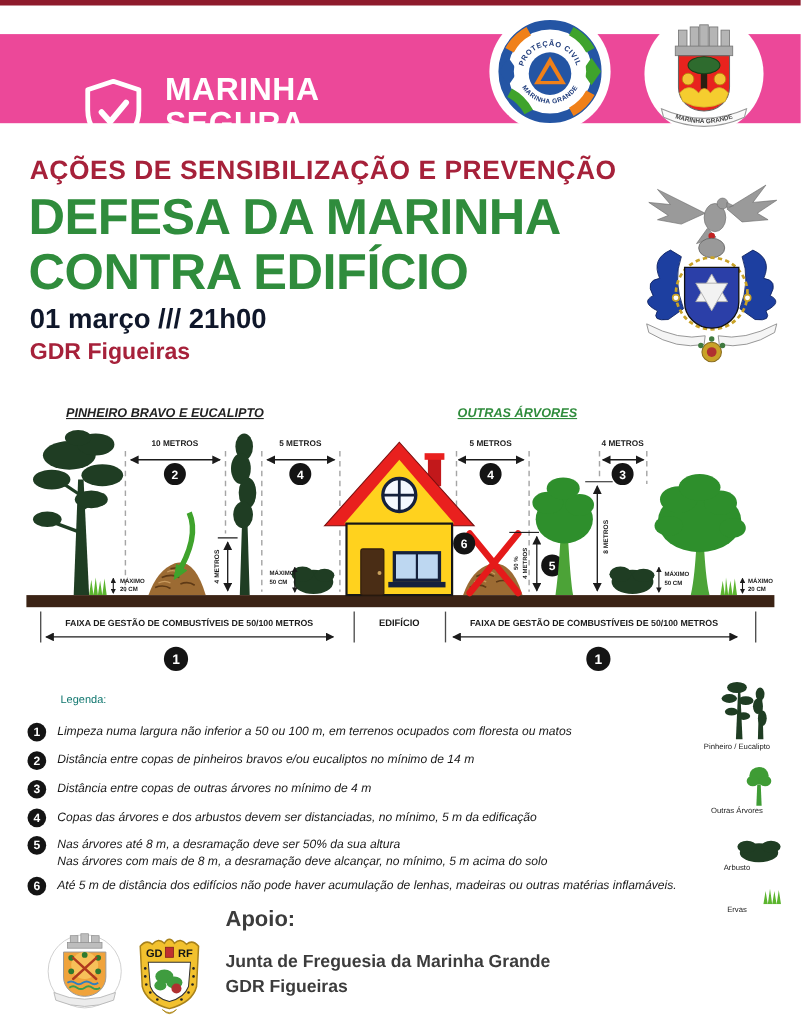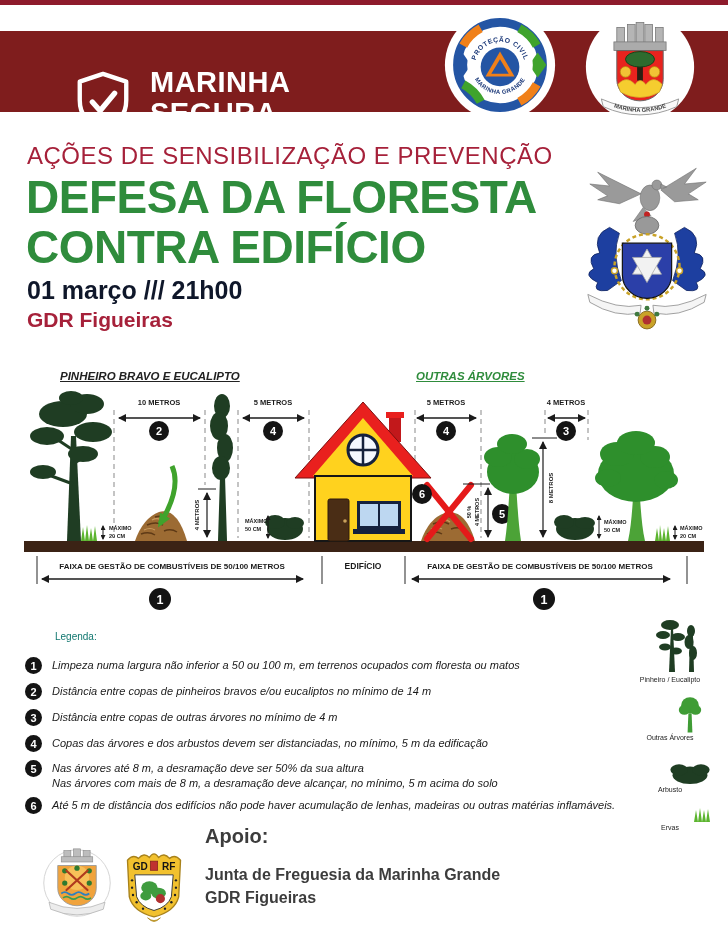--- a/index.html
+++ b/index.html
@@ -1,24 +1,24 @@
 <!DOCTYPE html>
 <html><head>
 <meta charset="utf-8">
 <style>
   html,body{margin:0;padding:0;}
   body{width:728px;height:932px;background:#fff;font-family:"Liberation Sans",sans-serif;position:relative;overflow:hidden;}
   .abs{position:absolute;}
   .poster{position:absolute;left:0;top:0;width:728px;height:932px;background:#fff;}
   .top-strip{position:absolute;left:0;top:0;width:728px;height:5px;background:#8E1B2C;}
-  .band{position:absolute;left:0;top:31px;width:728px;height:81px;background:#7f1d1d;}
+  .band{position:absolute;left:0;top:31px;width:728px;height:81px;background:#ec4899;}
   .brand{position:absolute;left:150px;top:36px;color:#fff;font-weight:800;font-size:29px;line-height:31px;letter-spacing:.5px;}
   .shield-svg{position:absolute;left:72px;top:40px;}
   .logo-disc{position:absolute;width:116px;height:116px;}
-  .kicker{position:absolute;left:27px;top:142px;font-size:24px;font-weight:400;letter-spacing:.5px;color:#A6213A;white-space:nowrap;}
+  .kicker{position:absolute;left:27px;top:142px;font-size:24px;font-weight:700;letter-spacing:.5px;color:#A6213A;white-space:nowrap;}
   .big-title{position:absolute;left:26px;top:172px;font-size:46px;line-height:50px;font-weight:800;color:#2F8C3C;white-space:nowrap;letter-spacing:-.5px;}
   .dt{position:absolute;left:27px;top:276px;font-size:25px;font-weight:800;color:#0f172a;white-space:nowrap;}
   .venue{position:absolute;left:27px;top:308px;font-size:21px;font-weight:800;color:#A6213A;white-space:nowrap;}
   .diag-head{position:absolute;top:370px;width:280px;font-size:11.5px;font-weight:bold;font-style:italic;text-decoration:underline;color:#222;white-space:nowrap;}
   .diag-head.left{left:60px;}
   .diag-head.right{left:416px;color:#2F8C3C;}
   .legend-title{position:absolute;left:55px;top:631px;font-size:10px;font-weight:normal;color:#0f766e;}
   .lrow{position:absolute;left:25px;width:600px;display:flex;align-items:flex-start;}
   .lbadge{flex:0 0 17px;width:17px;height:17px;border-radius:50%;background:#141414;color:#fff;font-size:11px;font-weight:bold;display:inline-flex;align-items:center;justify-content:center;margin-right:10px;}
   .ltext{font-size:11px;font-style:italic;color:#1a1a1a;line-height:15px;padding-top:1px;white-space:nowrap;}
@@ -87,21 +87,21 @@
       <circle cx="45" cy="67" r="5.5" fill="#F2C335" stroke="#B8860B" stroke-width="0.8"></circle>
       <circle cx="75" cy="67" r="5.5" fill="#F2C335" stroke="#B8860B" stroke-width="0.8"></circle>
       <path d="M37,80 Q46,70 55,80 Q60,72 66,80 Q74,70 83,80 L80,88 Q60,99 40,88 Z" fill="#F5CD2F" stroke="#C9A227" stroke-width="0.6"></path>
       <path d="M20,95 Q60,113 100,95 L98,103 Q60,120 22,103 Z" fill="#FAFAFA" stroke="#999" stroke-width="1"></path>
       <text font-size="6" font-weight="bold" fill="#444"><textPath href="#mgR" startOffset="50%" text-anchor="middle">MARINHA GRANDE</textPath></text>
     </svg>
   </div>
 
   <div class="kicker">AÇÕES DE SENSIBILIZAÇÃO E PREVENÇÃO</div>
   <div class="big-title">
-    <div>DEFESA DA FLORESTA</div>
+    <div>DEFESA DA MARINHA</div>
     <div>CONTRA EDIFÍCIO</div>
   </div>
   <div class="dt">01 março /// 21h00</div>
   <div class="venue">GDR Figueiras</div>
 
   <svg class="abs" style="left:578px;top:160px;" width="138" height="188" viewBox="0 0 140 190">
     <g fill="#9A9A9A" stroke="#6E6E6E" stroke-width="0.6">
       <polygon points="64,34 20,12 32,26 12,24 30,36 20,40 42,44"></polygon>
       <polygon points="84,30 120,8 108,24 130,22 112,34 122,40 98,42"></polygon>
       <ellipse cx="73" cy="38" rx="10" ry="13"></ellipse>

